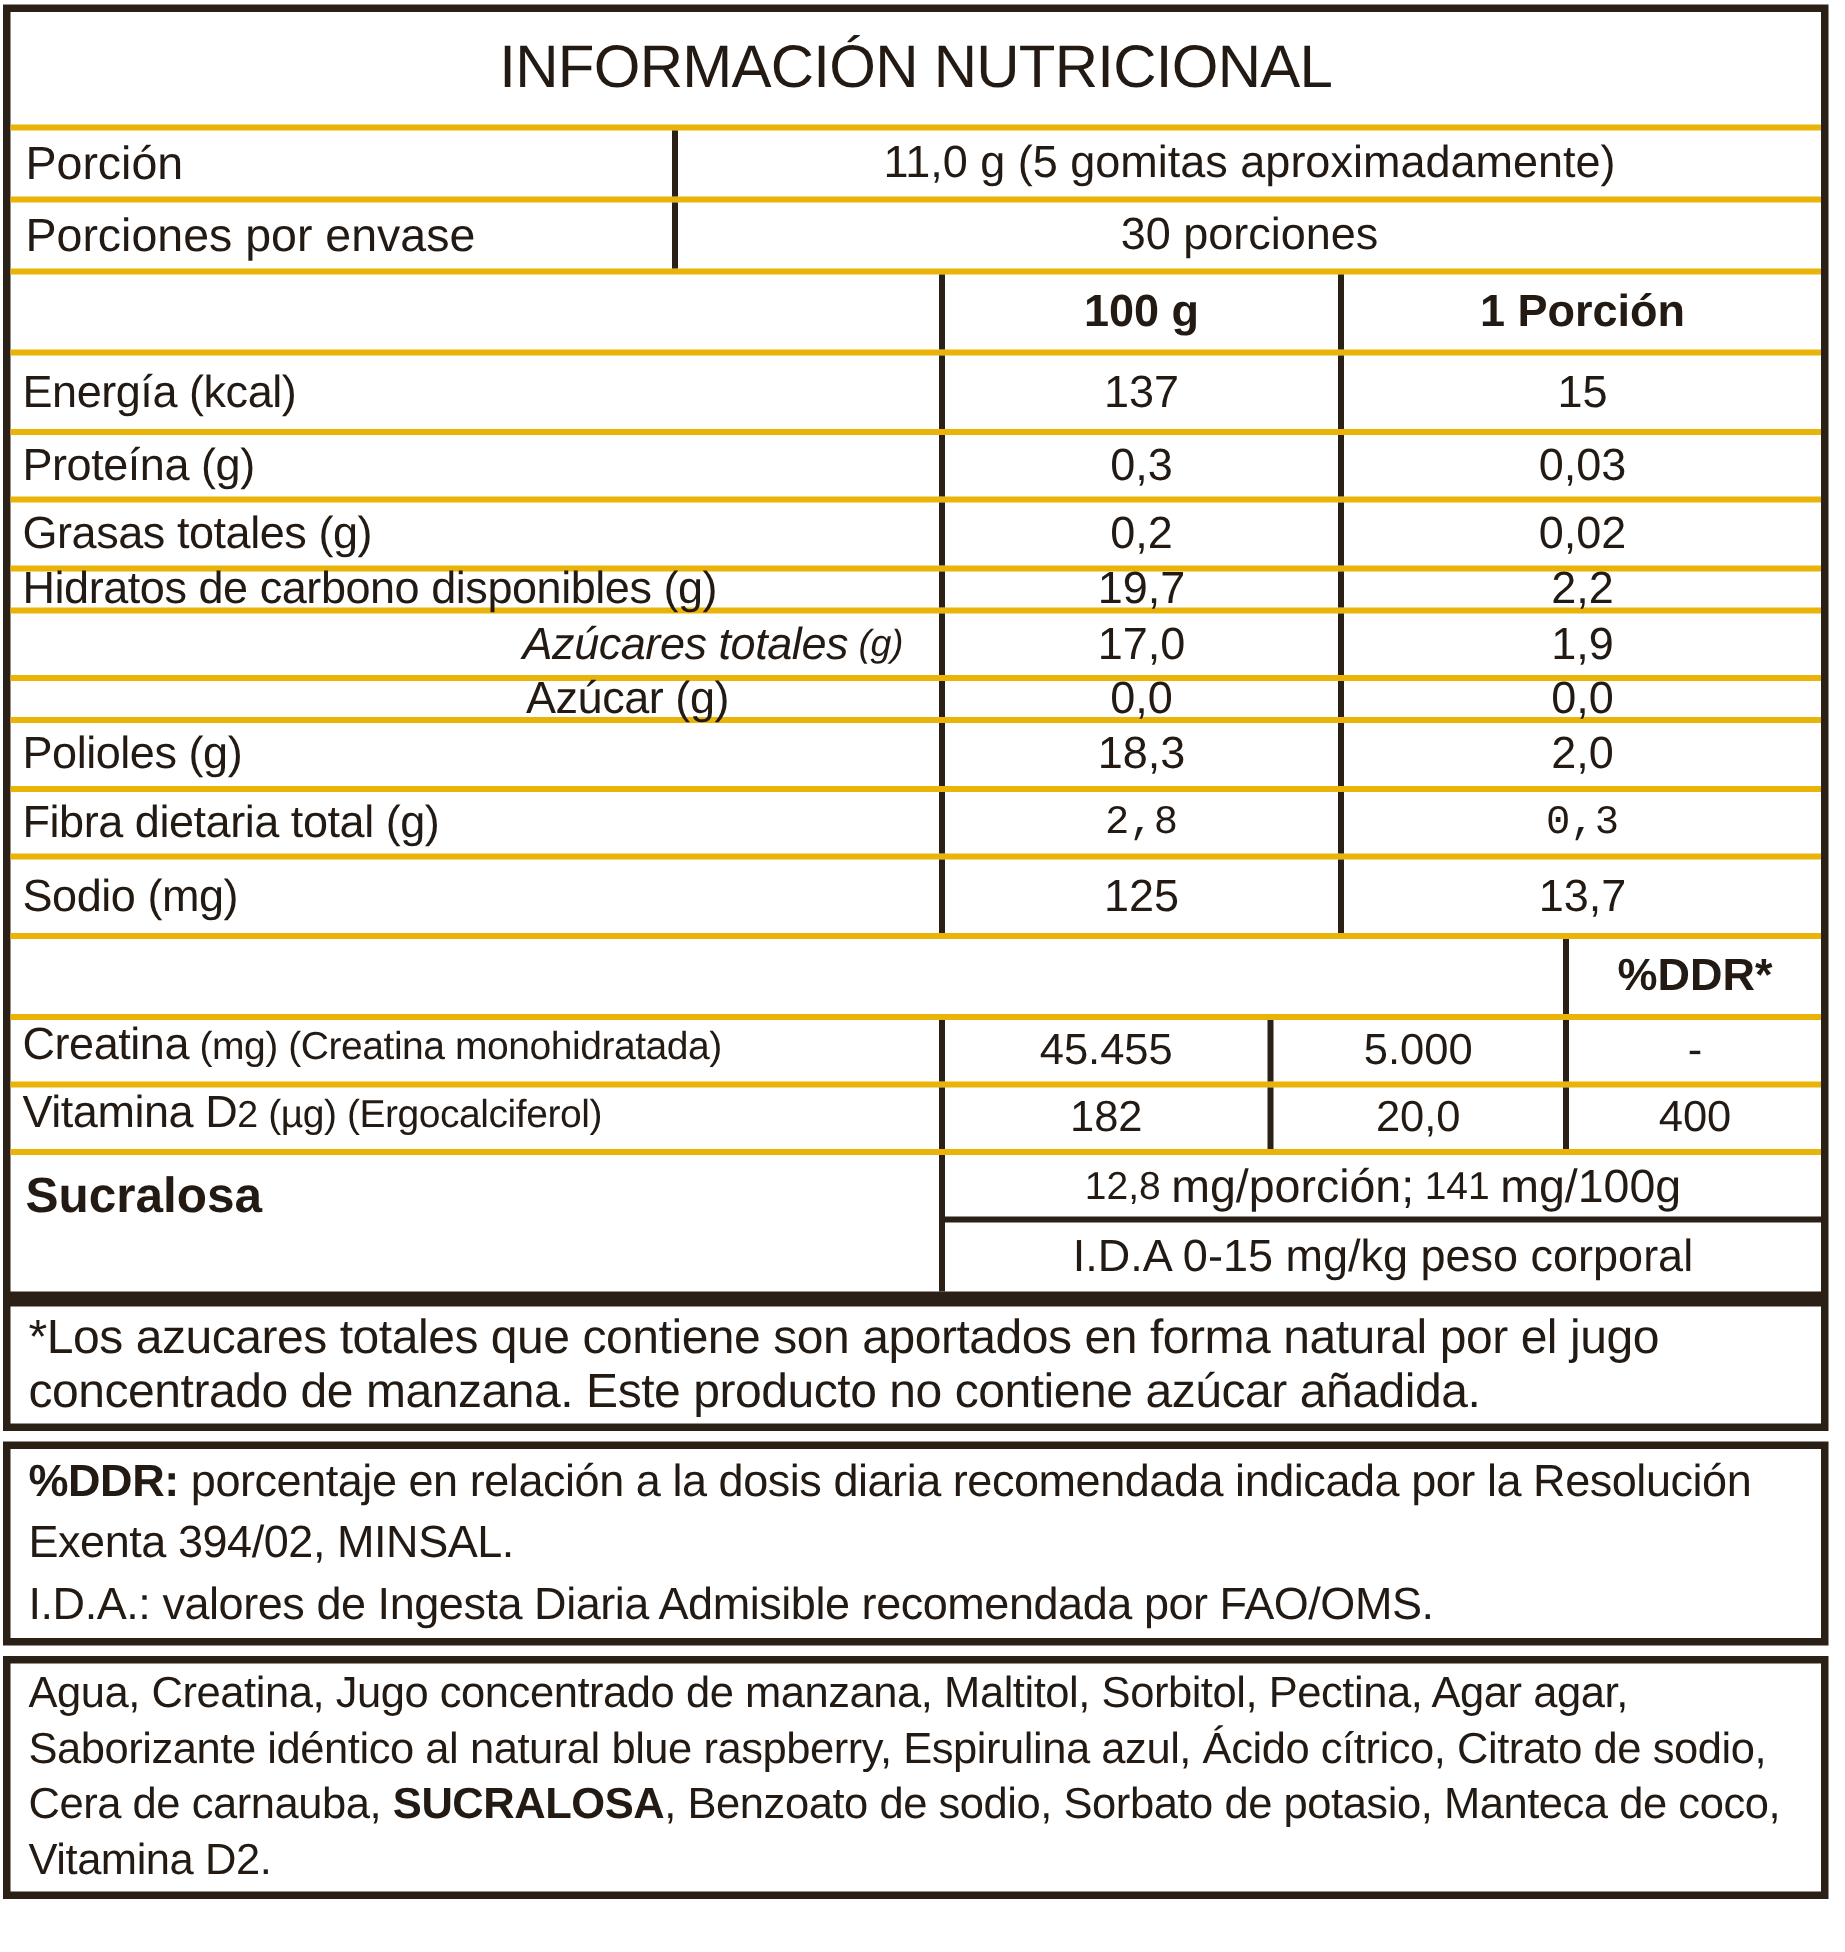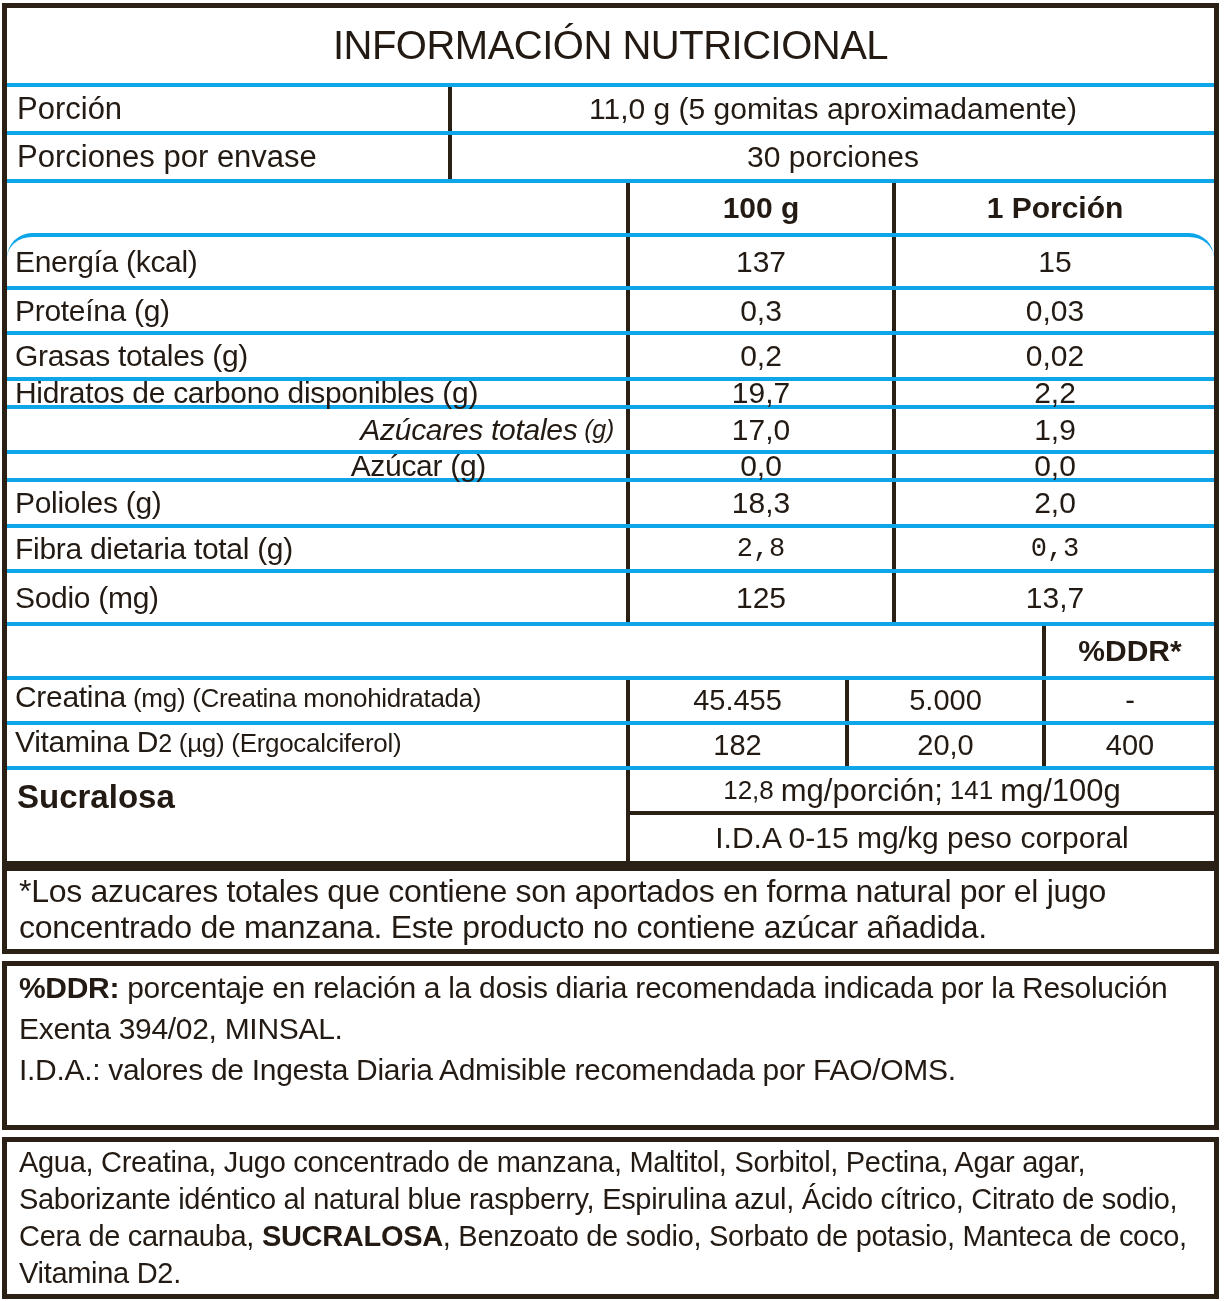--- a/index.html
+++ b/index.html
@@ -7,46 +7,46 @@
     width: 1230px; height: 1301px;
     background: #ffffff;
     font-family: "Liberation Sans", sans-serif;
     color: #221a13;
     overflow: hidden;
   }
   .sheet { margin: 3px 0 0 2px; width: 1217px; }
 
   
   .box { border: 5px solid #2a2016; background: #fff; }
-  .row { display: flex; align-items: center; border-top: 4px solid #0ea5e9; }
+  .row { display: flex; align-items: center; border-top: 4px solid #eab308; }
   .row.first { border-top: none; }
 
   .h-title   { height: 75px; justify-content: center; }
   .h-porcion { height: 48px; }
   .h-colhead { height: 54px; }
-  .h-energia { height: 53px; border-radius: 25px; }
+  .h-energia { height: 53px; }
   .h-45 { height: 45px; }
   .h-46 { height: 46px; }
   .h-44 { height: 28px; }
   .h-sodio { height: 53px; }
   .h-ddrhead { height: 54px; }
   .h-suc { height: 95px; align-items: stretch; }
 
   .title-text { font-size: 40px; letter-spacing: -0.5px; }
 
   
   .t-lbl { width: 441px; padding-left: 10px; font-size: 31px; align-self: stretch; display: flex; align-items: center; }
   .t-val { flex: 1; align-self: stretch; border-left: 4px solid #2a2016; display: flex; align-items: center; justify-content: center; font-size: 30px; }
 
   
   .c-lbl { width: 619px; padding-left: 8px; font-size: 30px; align-self: stretch; display: flex; align-items: center; letter-spacing: -0.3px; }
   .c-v1  { width: 266px; align-self: stretch; border-left: 4px solid #2a2016; display: flex; align-items: center; justify-content: center; font-size: 30px; }
   .c-v2  { flex: 1; align-self: stretch; border-left: 4px solid #2a2016; display: flex; align-items: center; justify-content: center; font-size: 30px; }
   .bold { font-weight: bold; }
-  .lbl-right   { justify-content: flex-end; padding-right: 12px; font-style: italic; }
+  .lbl-right   { justify-content: flex-end; padding-right: 24px; font-style: italic; }
   .lbl-indent  { justify-content: flex-end; padding-right: 140px; }
   .unit-small  { font-size: 25px; font-style: italic; margin-left: 7px; }
   .val-small   { font-size: 27px; font-family: Liberation Mono, monospace; }
 
   
   .s-lbl { width: 619px; padding-left: 8px; font-size: 30px; align-self: stretch; display: flex; align-items: baseline; letter-spacing: -0.3px; }
   .s-detail { font-size: 26px; margin-left: 7px; }
   .s-sub { font-size: 25px; }
   .s-a { width: 219px; align-self: stretch; border-left: 4px solid #2a2016; display: flex; align-items: center; justify-content: center; font-size: 29px; }
   .s-b { width: 197px; align-self: stretch; border-left: 4px solid #2a2016; display: flex; align-items: center; justify-content: center; font-size: 29px; }
@@ -62,21 +62,21 @@
   .suc-v1 { height: 41px; display: flex; align-items: center; justify-content: center; }
   .suc-div { height: 4px; background: #2a2016; }
   .suc-v2 { flex: 1; display: flex; align-items: center; justify-content: center; font-size: 30px; }
   .suc-num { font-size: 26px; }
   .suc-unit { font-size: 31px; margin: 0 7px; }
   .suc-unit-last { font-size: 31px; margin-left: 7px; }
 
   
   .note { border: 5px solid #2a2016; background: #fff; }
   .note-sugars { height: 88px; padding: 2px 12px; font-size: 32px; line-height: 36px; letter-spacing: -0.3px; }
-  .note-ddr { margin-top: 7px; height: 169px; padding: 1px 12px; font-size: 30px; line-height: 41px; letter-spacing: -0.3px; }
+  .note-ddr { margin-top: 7px; height: 136px; padding: 1px 12px; font-size: 30px; line-height: 41px; letter-spacing: -0.3px; }
   .note-ingr { margin-top: 7px; height: 162px; padding: 2px 12px; font-size: 29px; line-height: 37px; letter-spacing: -0.3px; }
 </style>
 </head>
 <body>
 
 <div class="sheet">
 
   <div class="box">
 
     <div class="row first h-title">

